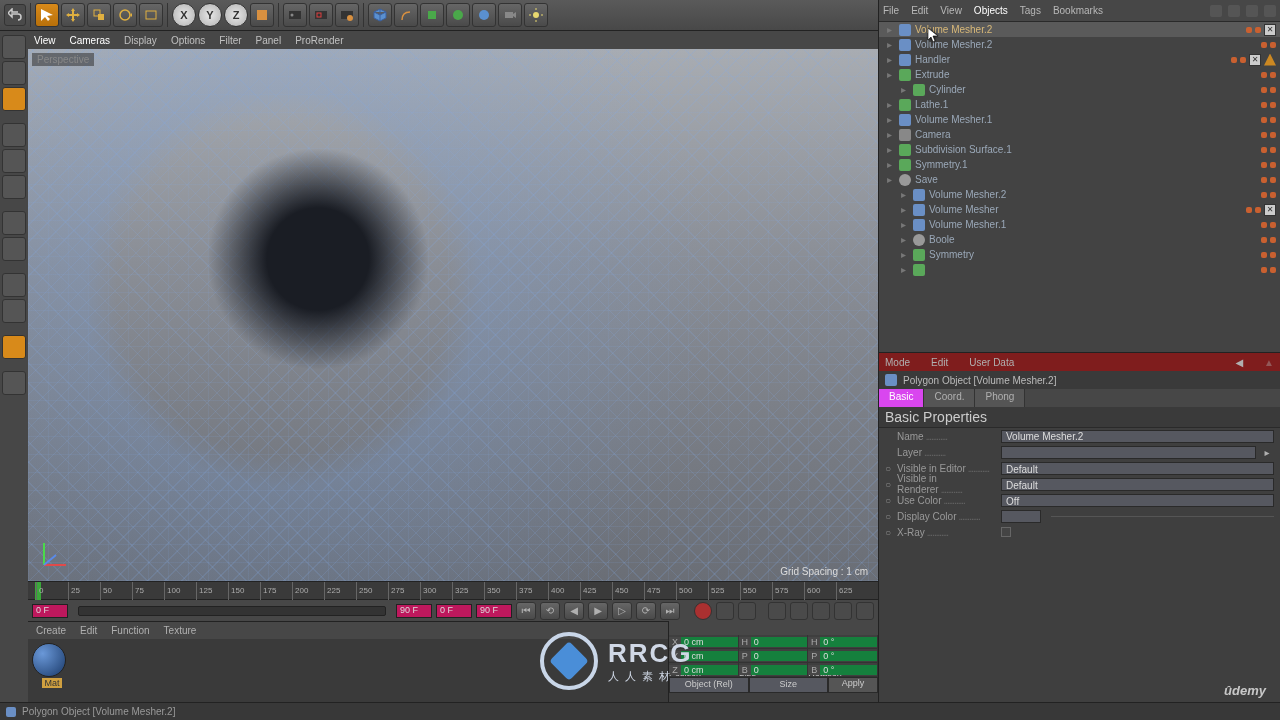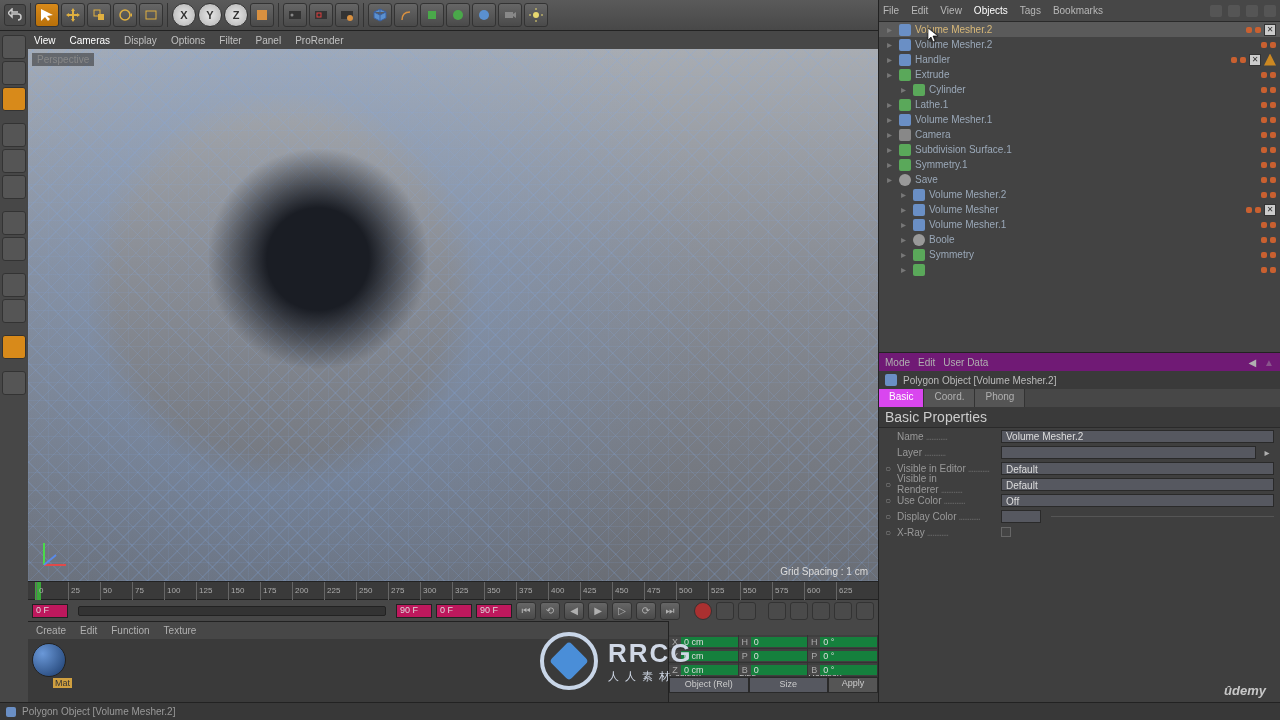--- a/index.html
+++ b/index.html
@@ -58,21 +58,21 @@
 .tree-icon.null { background: #999; border-radius: 50%; }
 .tree-name { color: #9aa8b8; flex: 1; white-space: nowrap; text-overflow: ellipsis; overflow: hidden; }
 .tree-row.sel .tree-name { color: #d8b878; }
 .tree-flags { position: absolute; right: 4px; display: flex; gap: 3px; align-items: center; }
 .flag-dot { width: 6px; height: 6px; background: #c96030; border-radius: 2px; }
 .flag-box { width: 12px; height: 12px; background: #ccc; border: 1px solid #333; display:flex; align-items:center; justify-content:center; font-size:8px; color:#333; }
 .flag-warn { width: 12px; height: 12px; background: #cc8822; clip-path: polygon(50% 0, 100% 100%, 0 100%); }
 
 
 .attr-panel { flex: 1; background: #3f3f3f; border-top: 1px solid #222; display: flex; flex-direction: column; }
-.attr-menubar { height: 18px; background: #701a75; display: flex; align-items: center; padding: 0 6px; gap: 8px; font-size: 10px; }
+.attr-menubar { height: 18px; background: #7f1d1d; display: flex; align-items: center; padding: 0 6px; gap: 21px; font-size: 10px; }
 .attr-title { height: 18px; background: #3a3a3a; display: flex; align-items: center; padding: 0 6px; gap: 6px; font-size: 10px; color: #bbb; }
 .attr-tabs { height: 18px; background: #474747; display: flex; }
 .attr-tab { padding: 2px 10px; background: #555; border-right: 1px solid #333; font-size: 10px; cursor: pointer; }
 .attr-tab.active { background: #d946ef; color: #fff; }
 .attr-section-hdr { background: #3a3a3a; padding: 2px 6px; font-size: 14px; color: #ccc; border-bottom: 1px solid #2a2a2a; }
 .attr-row { display: flex; align-items: center; height: 16px; padding: 0 6px; gap: 4px; font-size: 10px; }
 .attr-row .lab { width: 100px; color: #999; }
 .attr-row .lab::after { content: '............'; color: #666; letter-spacing: -1px; margin-left: 2px; }
 .attr-row .val { flex: 1; background: #565860; border: 1px solid #2a2a2a; padding: 1px 4px; color: #ddd; height: 13px; display:flex; align-items:center; }
 .attr-row .dropdown { flex: 1; background: #565860; border: 1px solid #2a2a2a; padding: 1px 4px; color: #ddd; height: 13px; position: relative; }
@@ -85,21 +85,21 @@
 .play-head { position: absolute; left: 7px; top: 0; width: 6px; height: 18px; background: #3aa83a; }
 .transport-row { height: 22px; background: #474747; display: flex; align-items: center; padding: 0 4px; gap: 4px; border-top: 1px solid #222; }
 .slider-trk { flex: 1; height: 10px; background: #333; border: 1px solid #222; border-radius: 2px; margin: 0 6px; }
 .frame-field { width: 36px; height: 14px; background: #be185d; border: 1px solid #222; padding: 0 3px; font-size: 9px; color: #ddd; }
 .play-btn { width: 20px; height: 18px; background: linear-gradient(#666,#4a4a4a); border: 1px solid #333; border-radius: 3px; display: flex; align-items: center; justify-content: center; }
 .rec-btn { width: 18px; height: 18px; background: #4a4a4a; border: 1px solid #333; border-radius: 3px; }
 .rec-btn.red { background: #aa3030; border-radius: 50%; }
 
 .mat-menubar { position: absolute; left: 28px; top: 621px; width: 850px; height: 18px; background: #474747; display: flex; align-items: center; padding: 0 8px; gap: 14px; font-size: 10px; border-top: 1px solid #222; }
 .mat-area { position: absolute; left: 28px; top: 639px; width: 850px; height: 56px; background: #3a3a3a; display: flex; padding: 4px; }
-.mat-swatch { width: 40px; text-align: right; }
+.mat-swatch { width: 40px; text-align: center; }
 .mat-ball { width: 34px; height: 34px; border-radius: 50%; background: radial-gradient(circle at 30% 30%, #6a98d8, #1a3a6a); border: 1px solid #222; }
 .mat-name { font-size: 9px; color: #333; background: #d0a040; padding: 0 2px; margin-top: 1px; display: inline-block; }
 
 .coord-panel { position: absolute; left: 668px; top: 621px; width: 210px; height: 96px; background: #3f3f3f; border-left: 1px solid #222; font-size: 9px; }
 .coord-hdr { display: flex; height: 14px; background: #474747; }
 .coord-hdr div { flex: 1; color: #ccc; border-right: 4px solid #a3a3a3; margin-top: 47px; }
 .coord-row { display: flex; height: 14px; }
 .coord-row .cell { flex: 1; display: flex; align-items: center; border-right: 1px solid #333; border-bottom: 1px solid #333; }
 .coord-row .axlab { width: 12px; text-align: center; color: #aaa; background: #474747; }
 .coord-row .cval { flex: 1; background: #15803d; padding: 0 3px; color: #ddd; }

